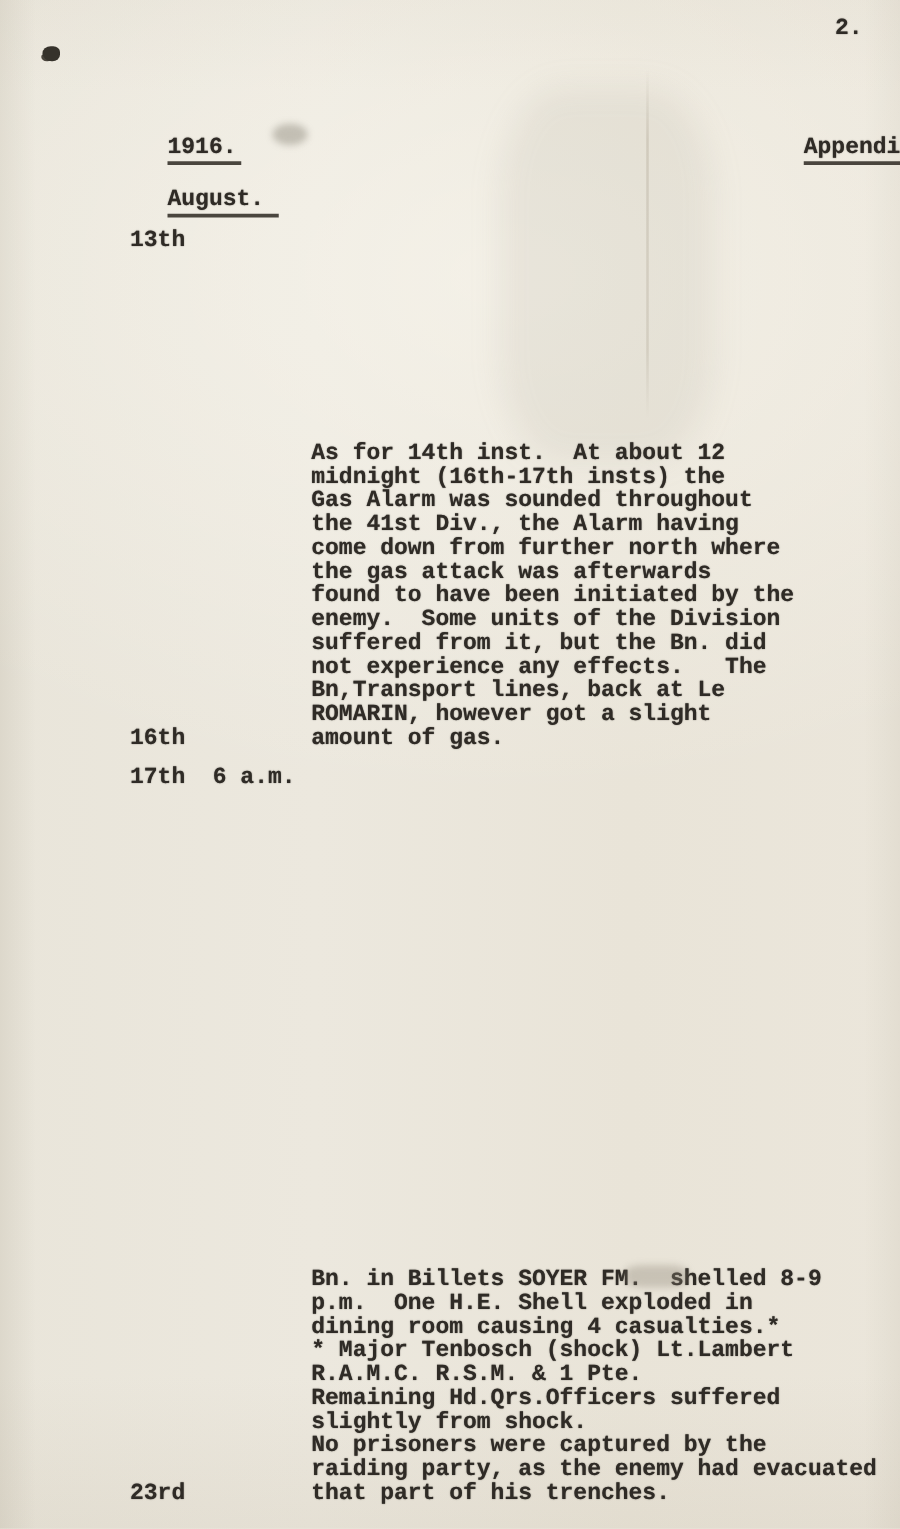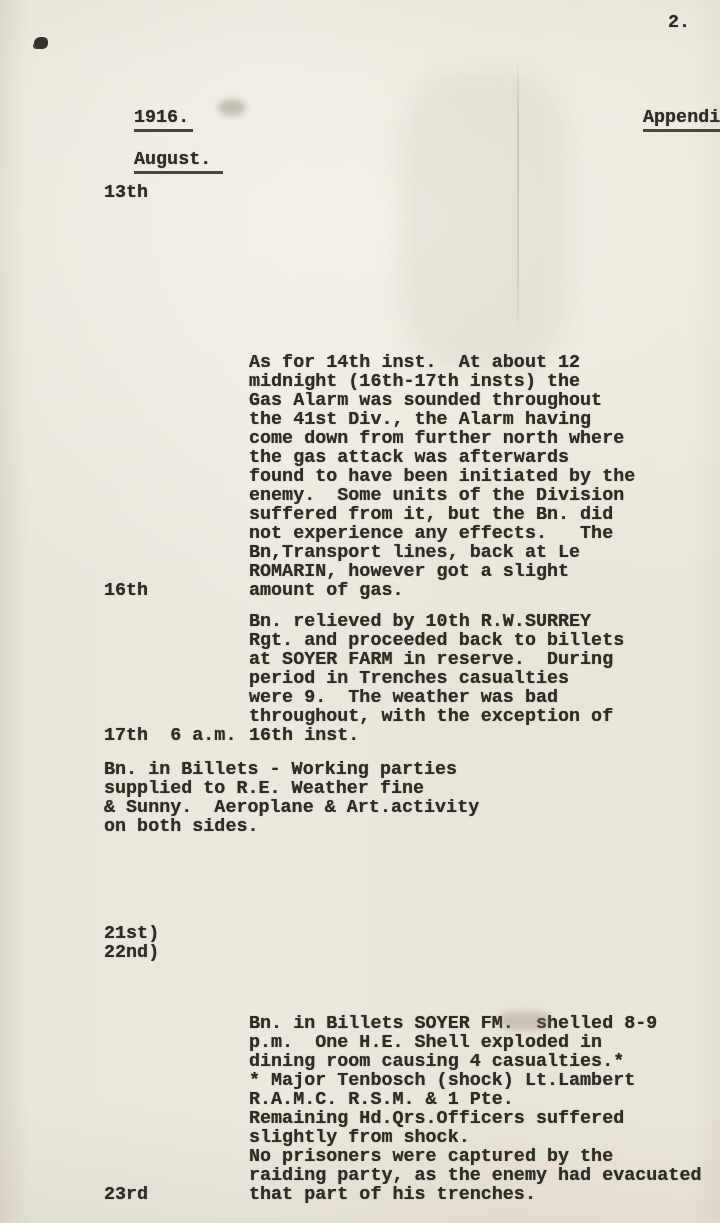--- a/index.html
+++ b/index.html
@@ -130,40 +130,27 @@
 enemy.  Some units of the Division
 suffered from it, but the Bn. did
 not experience any effects.   The
 Bn,Transport lines, back at Le
 ROMARIN, however got a slight
 amount of gas.</div>
   </div>
 
   <div class="entry" style="top:612px">
     <div class="ink date">17th  6 a.m.</div>
-    <div class="ink text">Bn. relieved by 10th R.W.SURREY
-Rgt. and proceeded back to billets
-at SOYER FARM in reserve.  During
-period in Trenches casualties
-were 9.  The weather was bad
-throughout, with the exception of
-16th inst.</div>
   </div>
 
   <div class="entry" style="top:760px">
-    <div class="ink text">Bn. in Billets - Working parties
-supplied to R.E. Weather fine
-&amp; Sunny.  Aeroplane &amp; Art.activity
-on both sides.</div>
   </div>
 
 
   <div class="entry" style="top:924px">
-    <div class="ink date">21st)
-22nd)</div>
   </div>
 
   <div class="entry" style="top:1014px">
     <div class="ink date">23rd</div>
     <div class="ink text">Bn. in Billets SOYER FM.  shelled 8-9
 p.m.  One H.E. Shell exploded in
 dining room causing 4 casualties.*
 * Major Tenbosch (shock) Lt.Lambert
 R.A.M.C. R.S.M. &amp; 1 Pte.
 Remaining Hd.Qrs.Officers suffered

